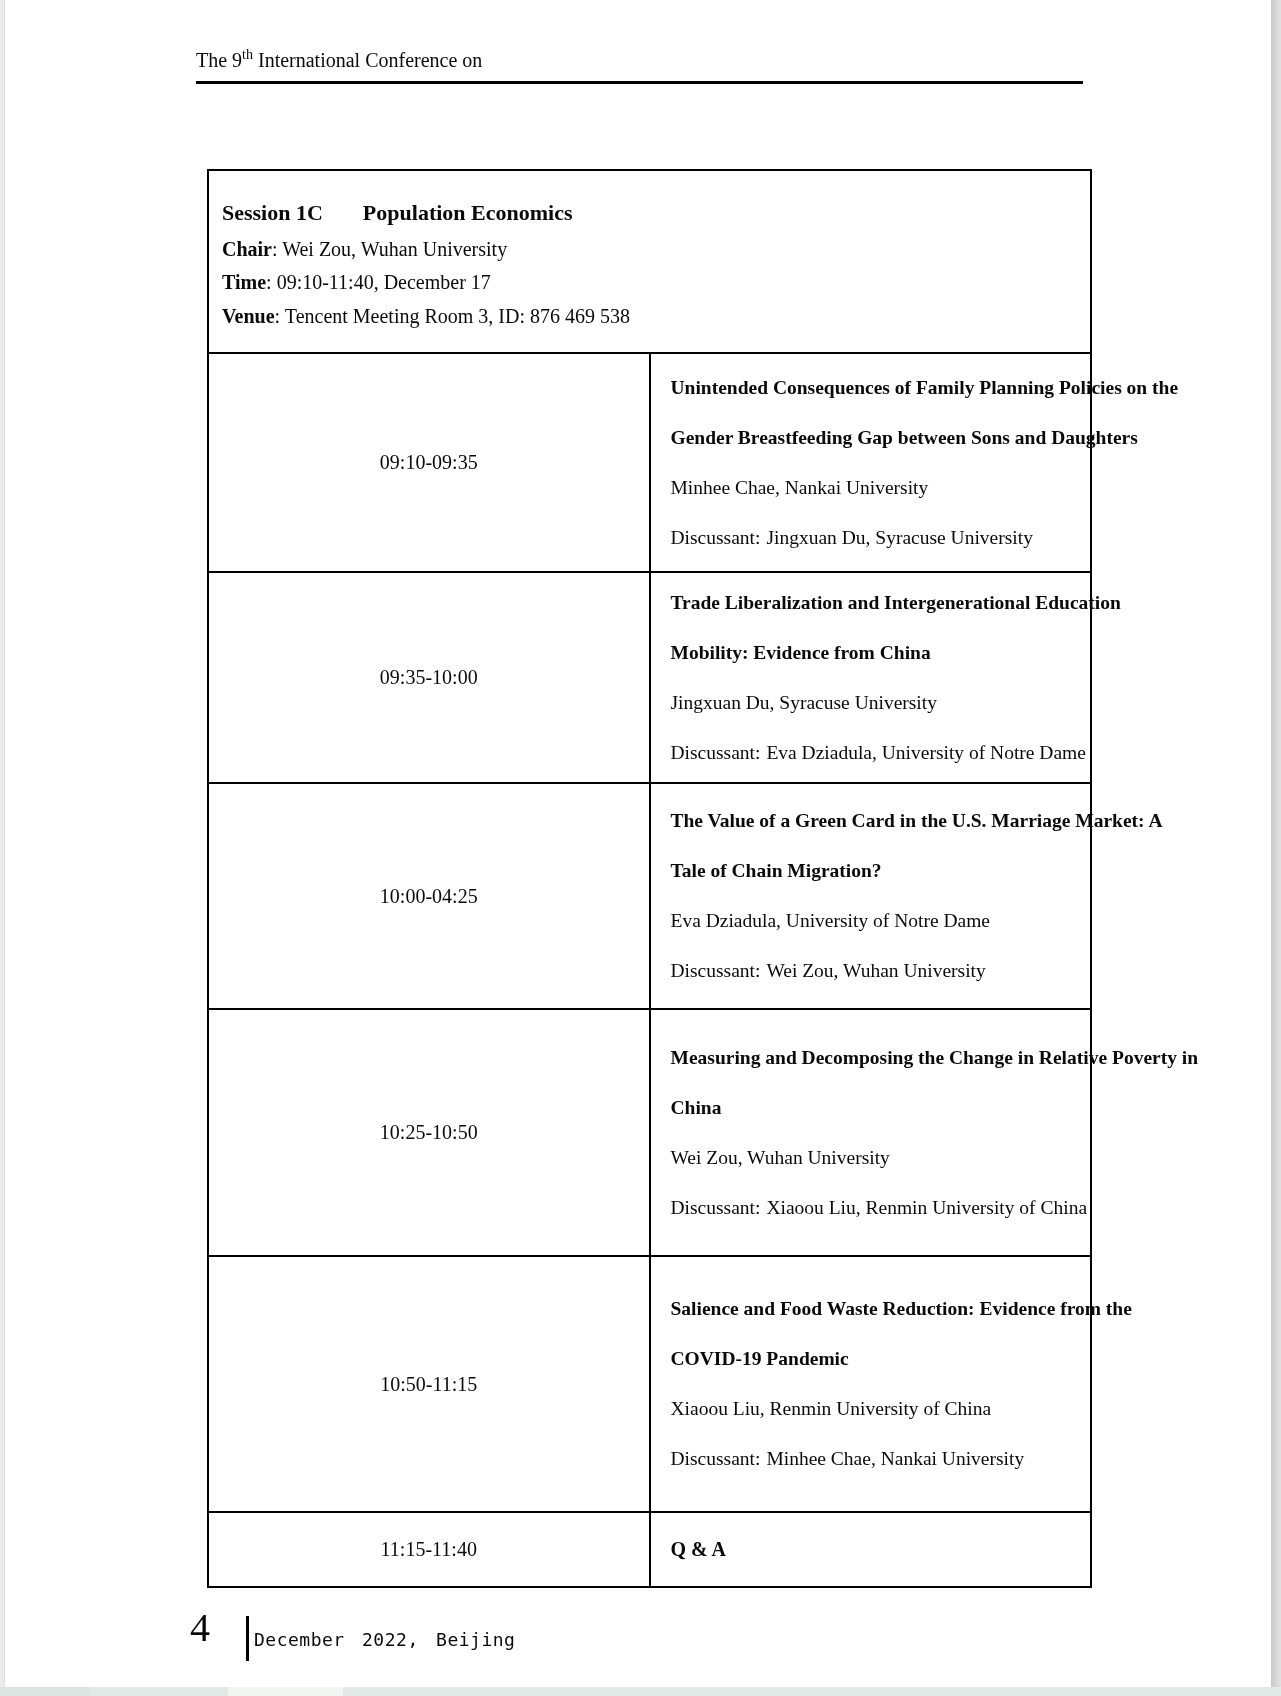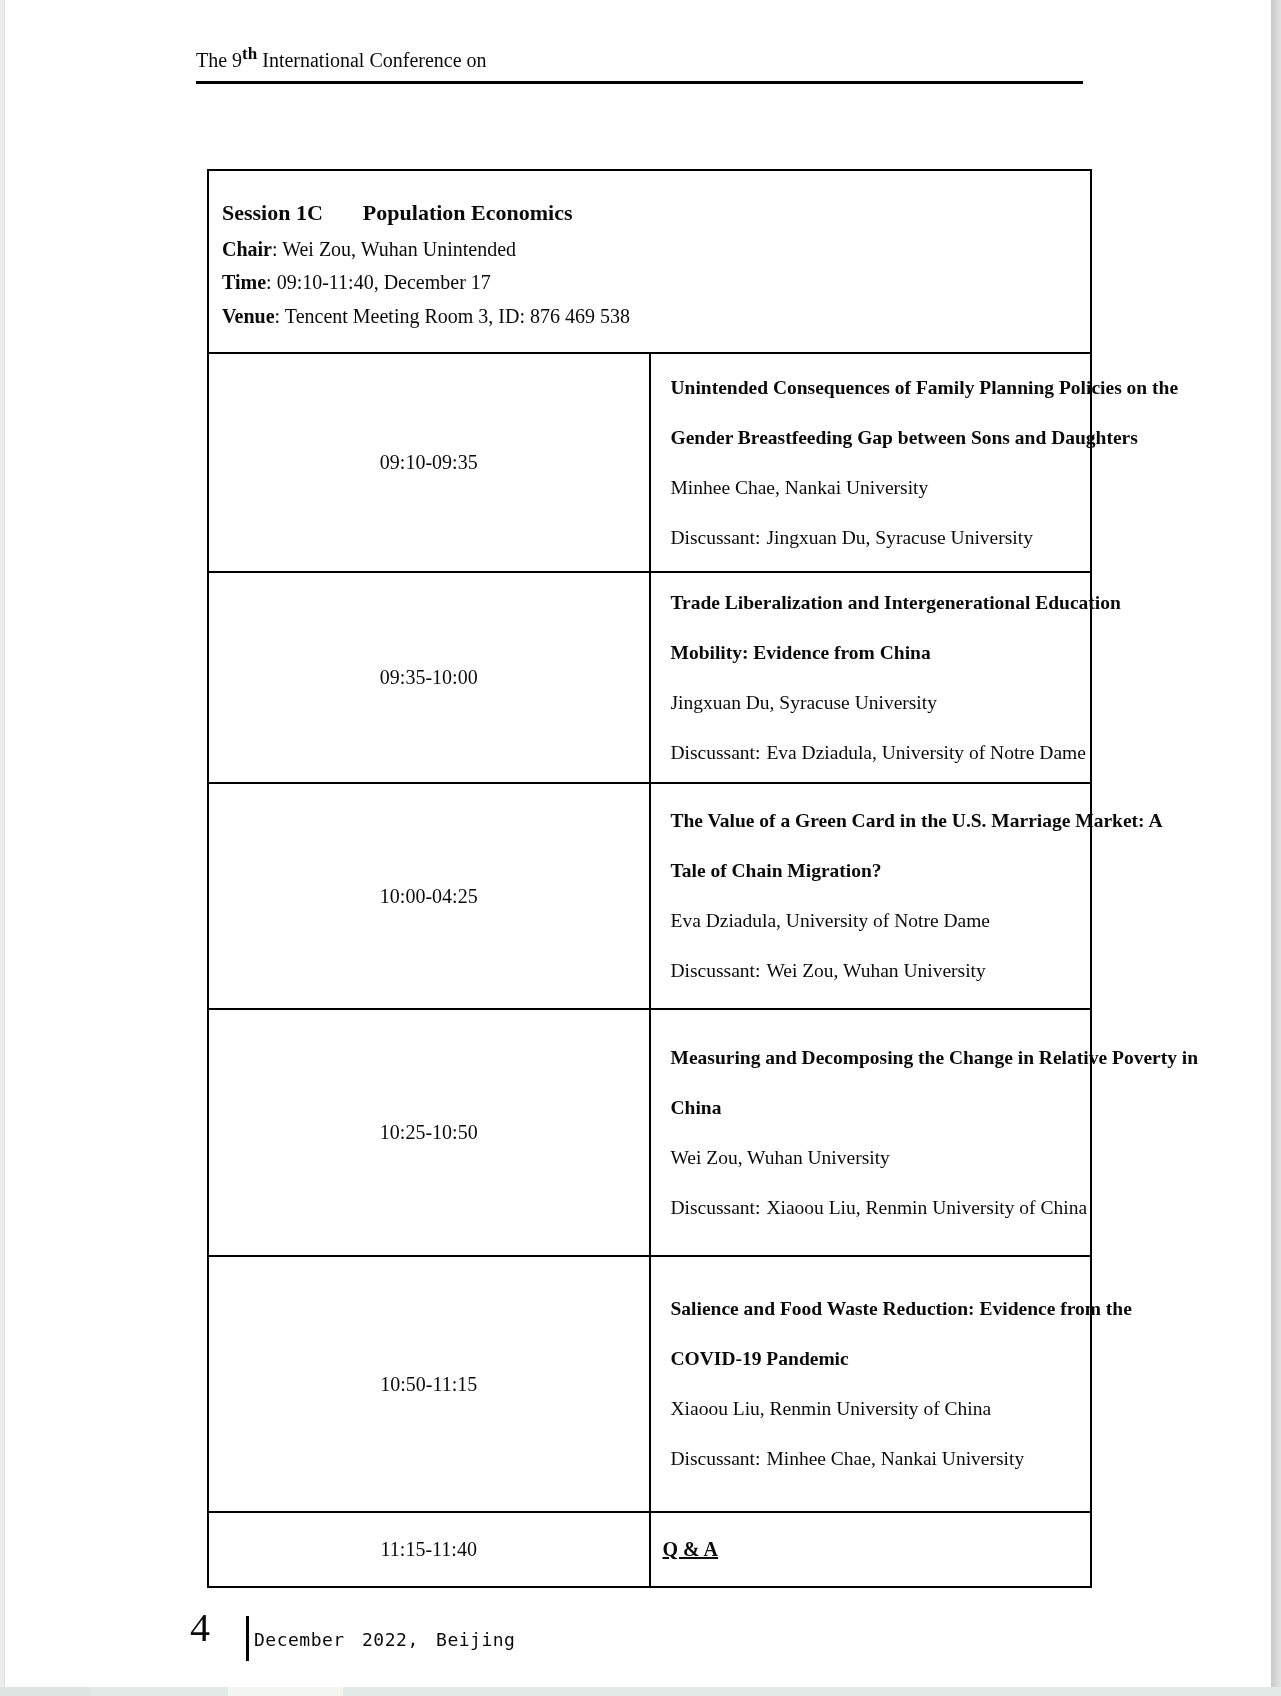--- a/index.html
+++ b/index.html
@@ -28,21 +28,21 @@
   .strip-seg-a { position:absolute; left:0; top:0; width:90px; height:9px; background:#dde4e1; }
   .strip-seg-b { position:absolute; left:228px; top:0; width:115px; height:9px; background:#f2f5f2; }
 
   
   .doc-header {
     position:absolute; left:196px; top:48px; width:887px;
     font-size:20px; line-height:25px;
     padding-bottom:8px;
     border-bottom:3px solid #000;
   }
-  .doc-header sup { font-size:17px; vertical-align:super; line-height:0;font-weight:bold; }
+  .doc-header sup { font-size:14px; vertical-align:super; line-height:0; }
 
   
   .session-table {
     position:absolute; left:207px; top:169px; width:885px;
     border-collapse:collapse; table-layout:fixed;
   }
   .session-table td { border:2px solid #000; vertical-align:middle; }
 
   .session-cell { padding:10px 13px 0 13px;margin-top:9px; }
   .session-title { font-size:22px; font-weight:bold; margin-bottom:7px; }
@@ -59,21 +59,21 @@
   .row-qa td { height:75px;  }
 
   .time-cell {
     width:170px; text-align:center;
     font-size:20px; white-space:nowrap;
   }
   .content-cell { padding:0 10px 0 20px; }
   .content-cell .line { font-size:19.5px; line-height:50px; white-space:nowrap; }
   .content-cell .title { font-weight:bold; }
   .content-cell .discussant b { font-weight:normal; margin-right:6px; }
-  .qa-cell { font-size:20px; font-weight:bold; padding-left:12px;text-decoration:underline; }
+  .qa-cell { font-size:20px; font-weight:bold; padding-left:20px; }
 
   
   .footer-pagenum {
     position:absolute; left:190px; top:1606px;
     font-size:40px; line-height:44px;
   }
   .footer-bar {
     position:absolute; left:246px; top:1616px;
     width:2.5px; height:45px; background:#000;
   }
@@ -93,21 +93,21 @@
 
 <header class="doc-header">
   <div><span>The 9</span><sup>th</sup><span> International Conference on</span></div>
 </header>
 
 <table class="session-table">
   <tbody>
       <tr class="row-info">
     <td colspan="2" class="session-cell">
       <div class="session-title"><span class="st-num">Session 1C</span><span class="st-name">Population Economics</span></div>
-      <div class="meta-line"><b>Chair</b><span>: Wei Zou, Wuhan Unintended</span></div>
+      <div class="meta-line"><b>Chair</b><span>: Wei Zou, Wuhan University</span></div>
       <div class="meta-line"><b>Time</b><span>: 09:10-11:40, December 17</span></div>
       <div class="meta-line"><b>Venue</b><span>: Tencent Meeting Room 3, ID: 876 469 538</span></div>
     </td>
   </tr>
 
   <tr class="row-r1">
     <td class="time-cell">09:10-09:35</td>
     <td class="content-cell">
       <div class="line title">Unintended Consequences of Family Planning Policies on the</div>
       <div class="line title">Gender Breastfeeding Gap between Sons and Daughters</div>

